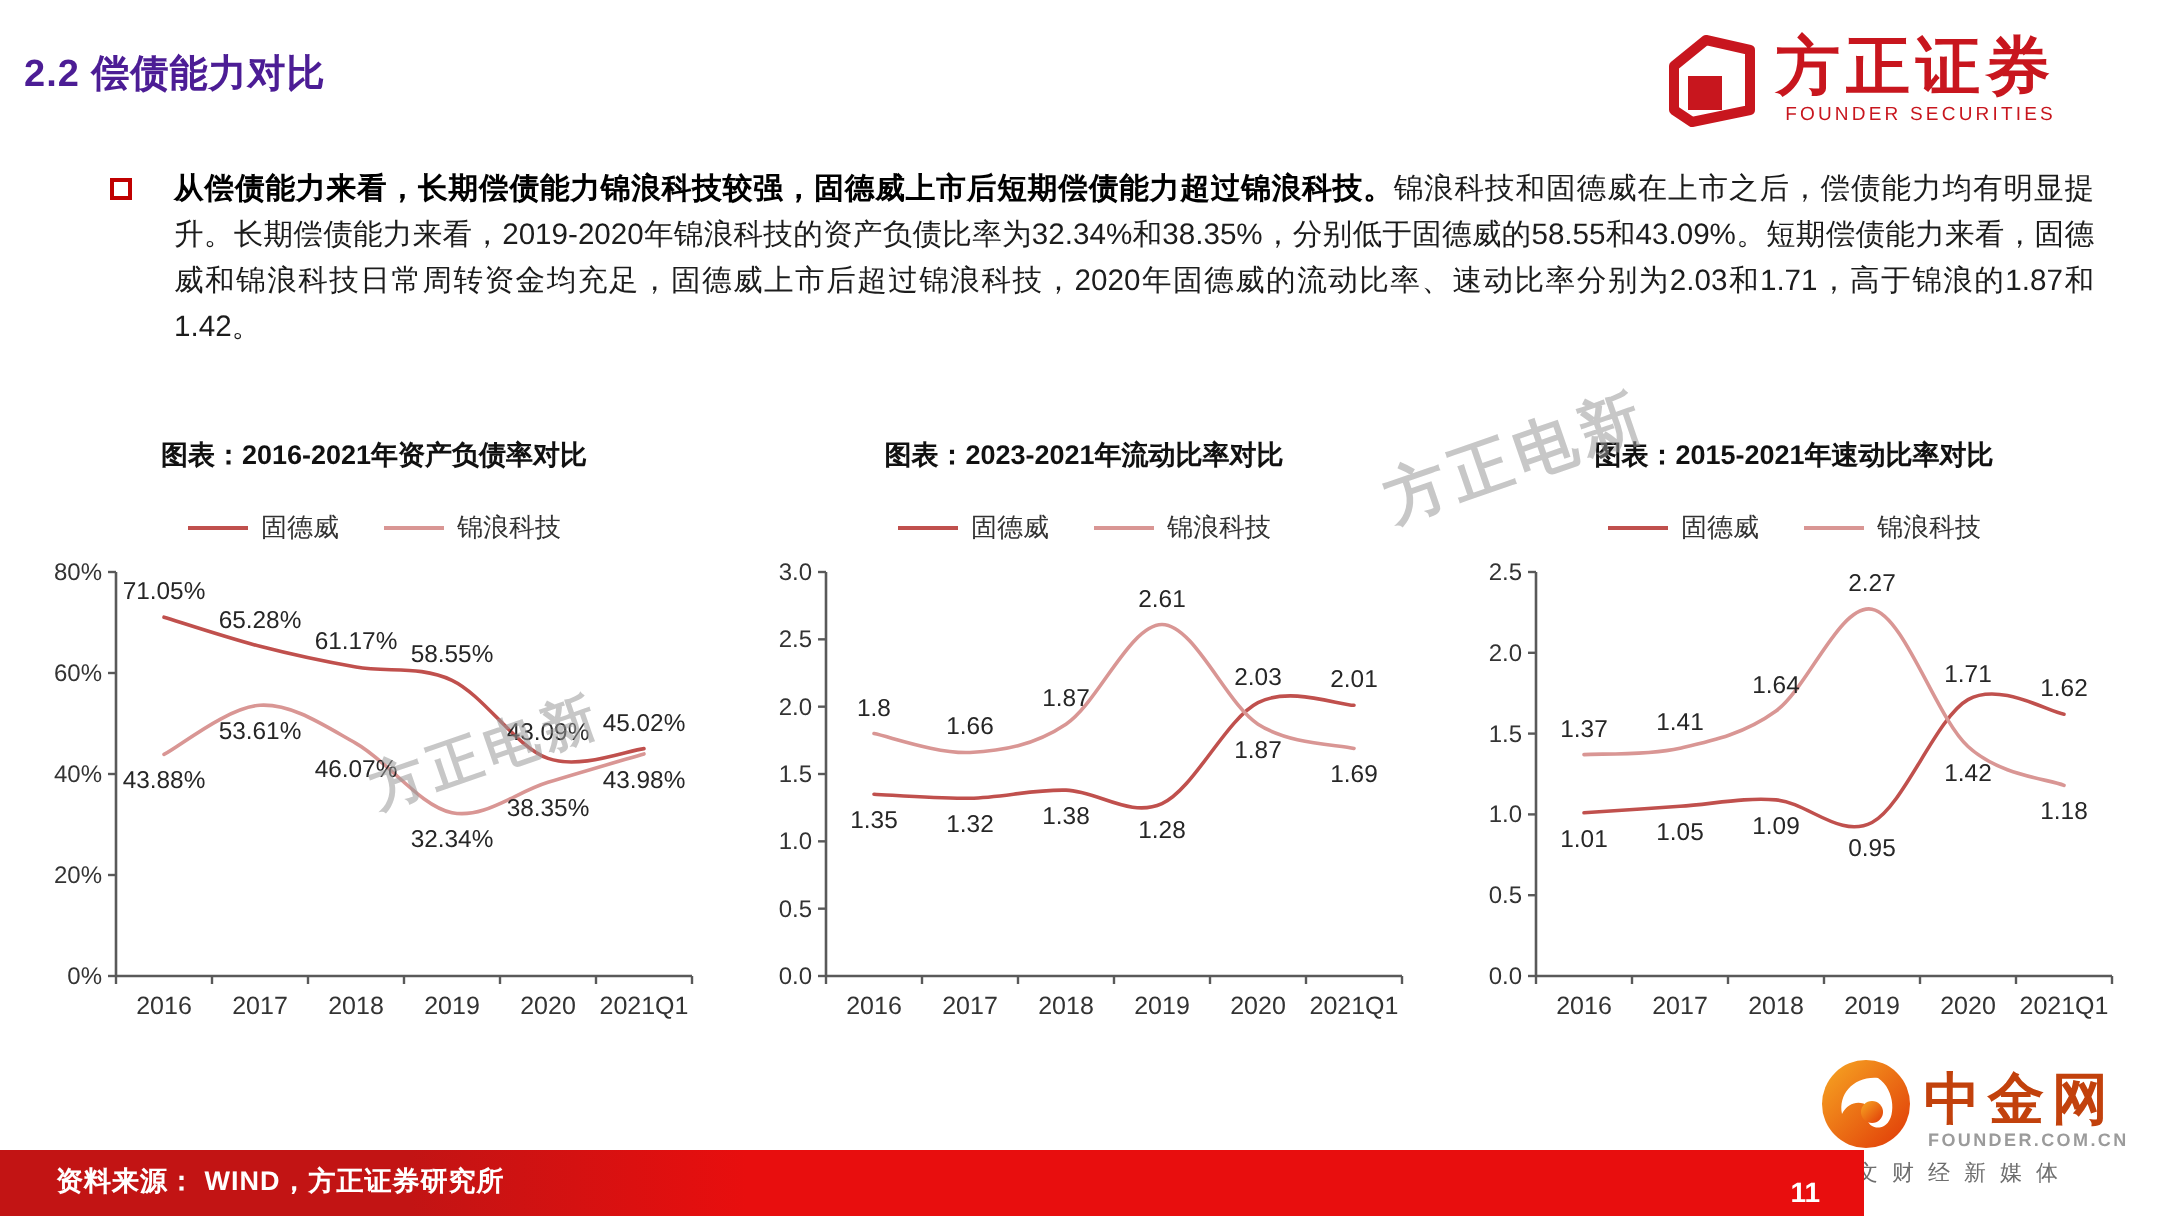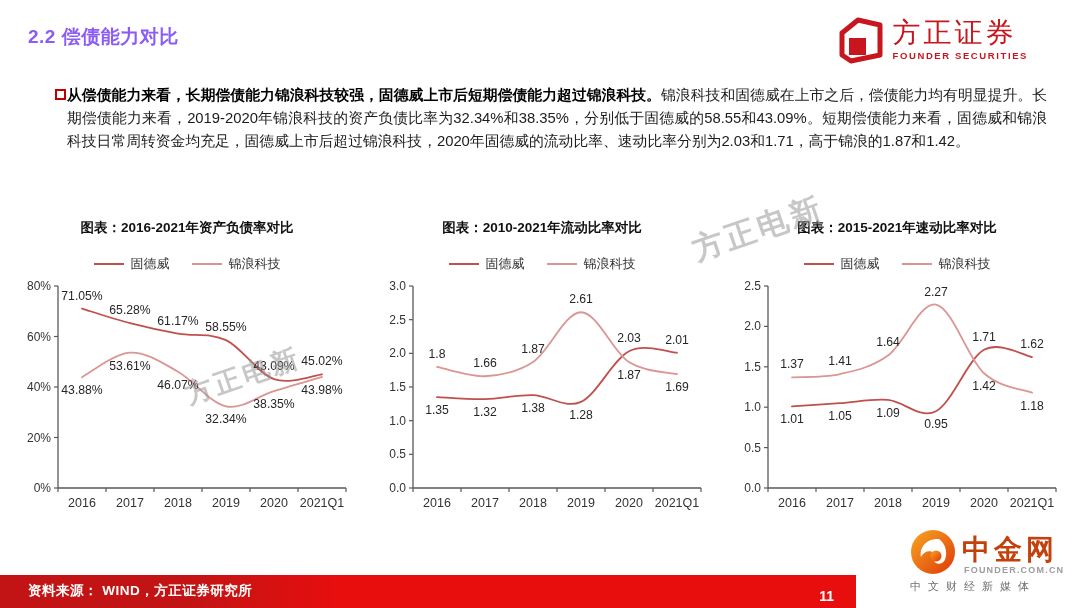--- a/index.html
+++ b/index.html
@@ -4,57 +4,57 @@
 <style>
   * { margin:0; padding:0; box-sizing:border-box; }
   html,body { background:#e9e9e9; }
   body { font-family:"Liberation Sans","DejaVu Sans",sans-serif; }
   .slide {
     position:relative; width:1080px; height:608px; background:#ffffff;
     overflow:hidden; margin:0 auto;
   }
   
   .section-title {
-    position:absolute; left:28px; top:24px;
-    font-size:19px; font-weight:bold; color:#8b5cf6; letter-spacing:0.5px;
+    position:absolute; left:12px; top:24px;
+    font-size:19px; font-weight:bold; color:#4c1d95; letter-spacing:0.5px;
   }
   .brand { position:absolute; right:52px; top:16px; display:flex; align-items:center; gap:10px; }
   .brand-cube { width:48px; height:48px; }
   .brand-text { display:flex; flex-direction:column; line-height:1; }
-  .brand-cn { font-size:28px; font-weight:normal; color:var(--accent_red,#c8161e); letter-spacing:3px; }
-  .brand-en { font-size:9.5px; font-weight:bold; color:var(--accent_red,#c8161e); letter-spacing:1.6px; margin-top:4px; text-align:right; }
+  .brand-cn { font-size:32px; font-weight:bold; color:var(--accent_red,#c8161e); letter-spacing:3px; }
+  .brand-en { font-size:9.5px; font-weight:normal; color:var(--accent_red,#c8161e); letter-spacing:1.6px; margin-top:4px; text-align:right; }
   
   .summary { position:absolute; left:55px; top:84px; width:992px; }
   .bullet-square {
     position:absolute; left:0; top:5px; width:11px; height:11px;
     border:2.5px solid #c00000; background:#fff;
   }
   .summary-text {
-    margin-left:12px; font-size:14.8px; line-height:23px; color:#1c1c1c; text-align:justify;
+    margin-left:32px; font-size:14.8px; line-height:23px; color:#1c1c1c; text-align:justify;
   }
   .summary-text .lead { font-weight:bold; color:#000; }
   
   .chart-block { position:absolute; top:219px; width:346px; display:flex; flex-direction:column; align-items:center; }
   .chart-block.c0 { left:14px; } .chart-block.c1 { left:369px; } .chart-block.c2 { left:724px; }
   .chart-title { font-size:13.5px; font-weight:bold; color:#111; margin-bottom:18px; white-space:nowrap; }
   .legend { display:flex; gap:22px; align-items:center; margin-bottom:3px; }
   .legend-item { display:flex; align-items:center; gap:7px; font-size:13px; color:#333; }
   .swatch { display:inline-block; width:30px; height:2.4px; }
   svg.chart-canvas { display:block; }
   
   .watermark {
     position:absolute; font-size:27px; font-weight:bold;
     color:var(--watermark_gray,#9a9a9a); opacity:0.55;
     transform:rotate(-19deg); letter-spacing:3px; pointer-events:none; white-space:nowrap;
   }
   .wm-1 { left:183px; top:358px; }
   .wm-2 { left:690px; top:208px; font-size:31px; }
   
   .footer-bar {
-    position:absolute; left:0; bottom:0; width:856px; height:33px;
+    position:absolute; left:0; bottom:0; width:932px; height:33px;
     background:linear-gradient(90deg, var(--footer_red_left,#c21414) 0%, var(--footer_red_left,#c21414) 22%, var(--footer_red_right,#e80e0e) 40%, var(--footer_red_right,#e80e0e) 100%);
   }
   .footer-source {
     position:absolute; left:28px; bottom:8px; color:#ffffff;
     font-size:13.5px; font-weight:bold; letter-spacing:0.5px;
   }
   .page-number {
     position:absolute; right:22px; bottom:4px; color:#ffffff;
     font-size:14px; font-weight:bold;
   }
@@ -148,21 +148,21 @@
         <text x="68" y="118.203" text-anchor="middle" font-size="12.2" fill="#262626">43.88%</text>
         <text x="116" y="93.63475000000001" text-anchor="middle" font-size="12.2" fill="#262626">53.61%</text>
         <text x="164" y="112.67325" text-anchor="middle" font-size="12.2" fill="#262626">46.07%</text>
         <text x="212" y="147.3415" text-anchor="middle" font-size="12.2" fill="#262626">32.34%</text>
         <text x="260" y="132.16625" text-anchor="middle" font-size="12.2" fill="#262626">38.35%</text>
         <text x="308" y="117.9505" text-anchor="middle" font-size="12.2" fill="#262626">43.98%</text>
       </svg>
   </div>
 
   <div class="chart-block c1">
-    <div class="chart-title">图表：2010-2021年流动比率对比</div>
+    <div class="chart-title">图表：2023-2021年流动比率对比</div>
     <div class="legend">
       <span class="legend-item">
           <span class="swatch" style="background: rgb(192, 80, 77);"></span>
           <span>固德威</span>
         </span>
       <span class="legend-item">
           <span class="swatch" style="background: rgb(217, 150, 148);"></span>
           <span>锦浪科技</span>
         </span>
     </div>

